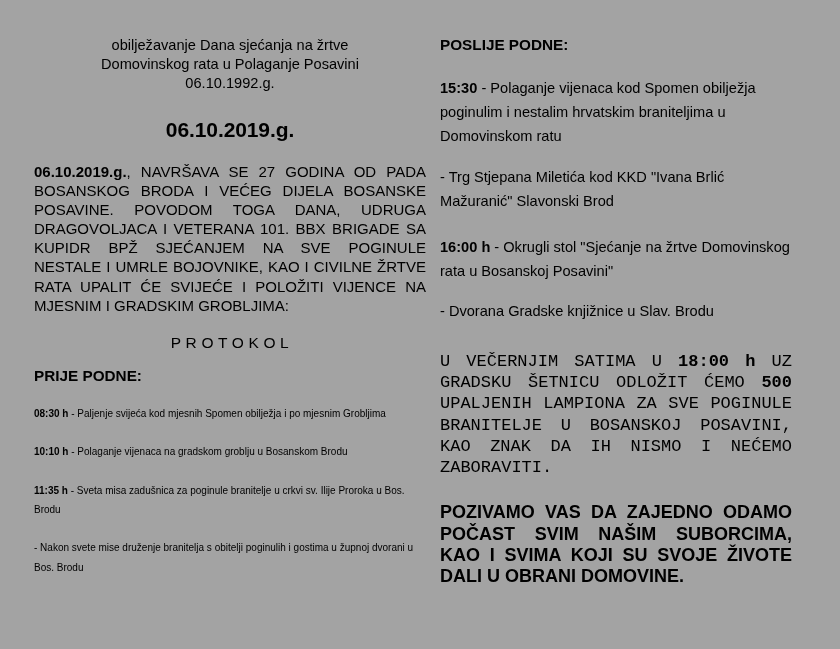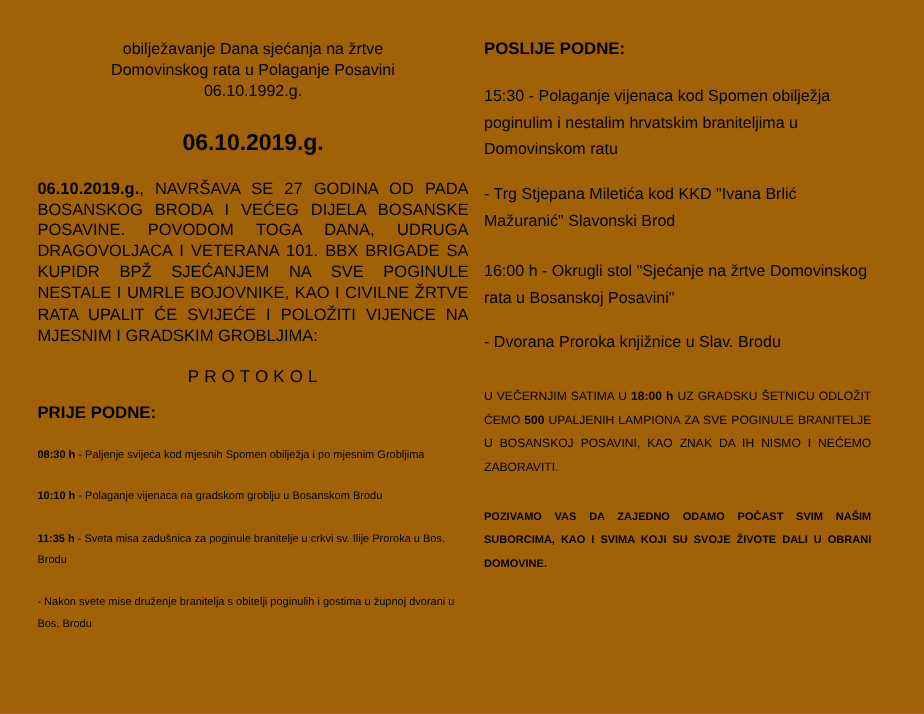--- a/index.html
+++ b/index.html
@@ -11,21 +11,21 @@
     width: 840px;
     height: 649px;
     font-family: "Liberation Sans", sans-serif;
     color: #000000;
     overflow: hidden;
   }
   .page {
     position: relative;
     width: 840px;
     height: 649px;
-    background: #a16207;
+    background: #a3a3a3;
   }
   .col {
     position: absolute;
     top: 0;
   }
   .col-left {
     left: 34px;
     width: 392px;
   }
   .col-right {
@@ -86,36 +86,37 @@
   .sec-head-r {
     margin-top: 36px;
     font-weight: bold;
     font-size: 15.3px;
   }
   .entry-r {
     margin-top: 22px;
     font-size: 14.6px;
     line-height: 24.2px;
   }
-  .entry-r b { font-weight: normal; }
+  .entry-r b { font-weight: bold; }
   .entry-r .sub { display: block; margin-top: 16px; }
 
   .caps-para-r {
     margin-top: 27px;
-    font-size: 11px;
+    font-size: 17px;
     line-height: 21.3px;
     text-align: justify;
     text-justify: inter-word;
+    font-family: Liberation Mono, monospace;
   }
   .caps-para-r b { font-weight: bold; }
 
   .closing {
     margin-top: 24px;
     font-weight: bold;
-    font-size: 10px;
+    font-size: 18px;
     line-height: 21.3px;
     text-align: justify;
     text-justify: inter-word;
   }
 </style>
 </head>
 <body>
 
 <div class="page">
 
@@ -144,21 +145,21 @@
     <p class="entry-l">- Nakon svete mise druženje branitelja s obitelji poginulih i gostima u župnoj dvorani u Bos. Brodu</p>
 
   </div>
 
   <div class="col col-right">
 
     <div class="sec-head-r">POSLIJE PODNE:</div>
 
     <p class="entry-r"><b>15:30</b><span> - Polaganje vijenaca kod Spomen obilježja poginulim i nestalim hrvatskim braniteljima u Domovinskom ratu</span><span class="sub">- Trg Stjepana Miletića kod KKD "Ivana Brlić Mažuranić" Slavonski Brod</span></p>
 
-    <p class="entry-r"><b>16:00 h</b><span> - Okrugli stol "Sjećanje na žrtve Domovinskog rata u Bosanskoj Posavini"</span><span class="sub">- Dvorana Proroka knjižnice u Slav. Brodu</span></p>
+    <p class="entry-r"><b>16:00 h</b><span> - Okrugli stol "Sjećanje na žrtve Domovinskog rata u Bosanskoj Posavini"</span><span class="sub">- Dvorana Gradske knjižnice u Slav. Brodu</span></p>
 
 
     <p class="caps-para-r"><span>U VEČERNJIM SATIMA U </span><b>18:00 h</b><span> UZ GRADSKU ŠETNICU ODLOŽIT ĆEMO </span><b>500</b><span> UPALJENIH LAMPIONA ZA SVE POGINULE BRANITELJE U BOSANSKOJ POSAVINI, KAO ZNAK DA IH NISMO I NEĆEMO ZABORAVITI.</span></p>
 
     <p class="closing">POZIVAMO VAS DA ZAJEDNO ODAMO POČAST SVIM NAŠIM SUBORCIMA, KAO I SVIMA KOJI SU SVOJE ŽIVOTE DALI U OBRANI DOMOVINE.</p>
 
   </div>
 
 </div>
 

